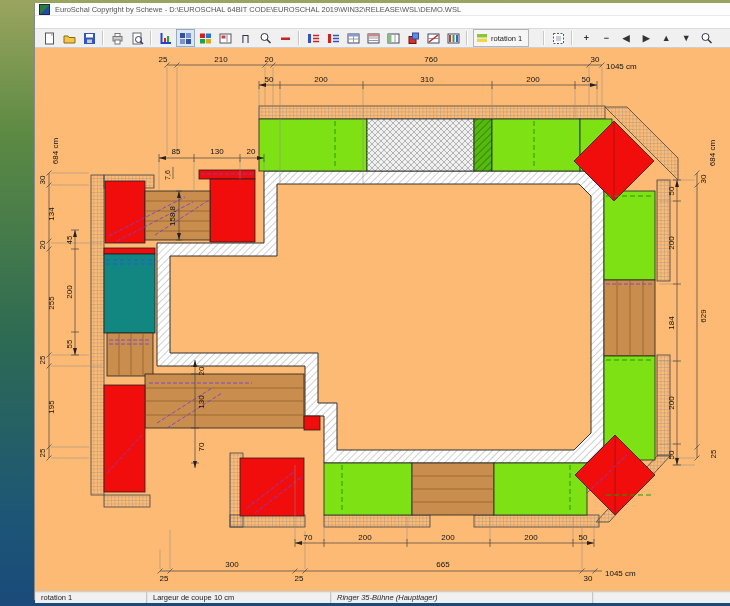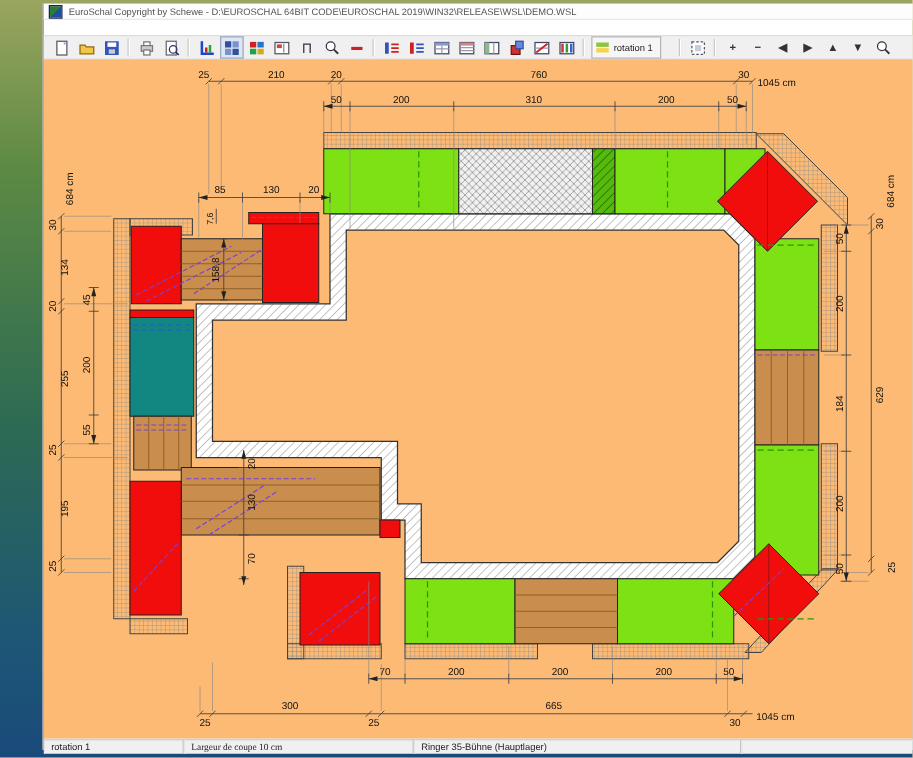--- a/index.html
+++ b/index.html
@@ -16,21 +16,21 @@
   .tb{width:17px;height:16px;display:inline-flex;align-items:center;justify-content:center;margin:0 0.5px;border:1px solid transparent;}
   .tb svg{display:block;}
   .tb.pressed{border:1px solid #9ab;background:#dde6f2;}
   .tbsep{width:1px;height:14px;background:#c8c8c8;margin:0 3px;border-right:1px solid #fff;}
   .tbglyph{font-size:9px;color:#333;font-weight:bold;line-height:1;}
   .rotbtn{display:inline-flex;align-items:center;height:16px;padding:0 6px 0 2px;border:1px solid #b5b5b5;background:#f6f6f6;margin-left:2px;}
   .rotbtn .rtxt{font-size:7.5px;color:#222;margin-left:3px;}
   .canvas{position:absolute;left:0;top:45px;width:722px;height:543px;background:#fdba74;overflow:hidden;}
   .statusbar{position:absolute;left:0;top:588px;width:100%;height:12px;background:#f0f0f0;display:flex;border-top:1px solid #d0d0d0;box-sizing:border-box;}
   .scell{font-size:7.5px;color:#222;border-right:1px solid #c6c6c6;box-shadow:inset 1px 1px 0 #e5e5e5;padding:1px 4px 0 6px;box-sizing:border-box;white-space:nowrap;overflow:hidden;}
-  .sc1{width:112px;} .sc2{width:184px;font-family:Liberation Serif, serif;} .sc3{width:262px;} .sc4{flex:1;border-right:none;}
+  .sc1{width:112px;} .sc2{width:184px;} .sc3{width:262px;font-style:italic;} .sc4{flex:1;border-right:none;}
   text{font-family:"Liberation Sans",sans-serif;}
 </style>
 </head>
 <body>
 
 <div class="window">
 
   <div class="titlebar">
     <span class="appicon"></span>
     <span class="ttext">EuroSchal Copyright by Schewe - D:\EUROSCHAL 64BIT CODE\EUROSCHAL 2019\WIN32\RELEASE\WSL\DEMO.WSL</span>

